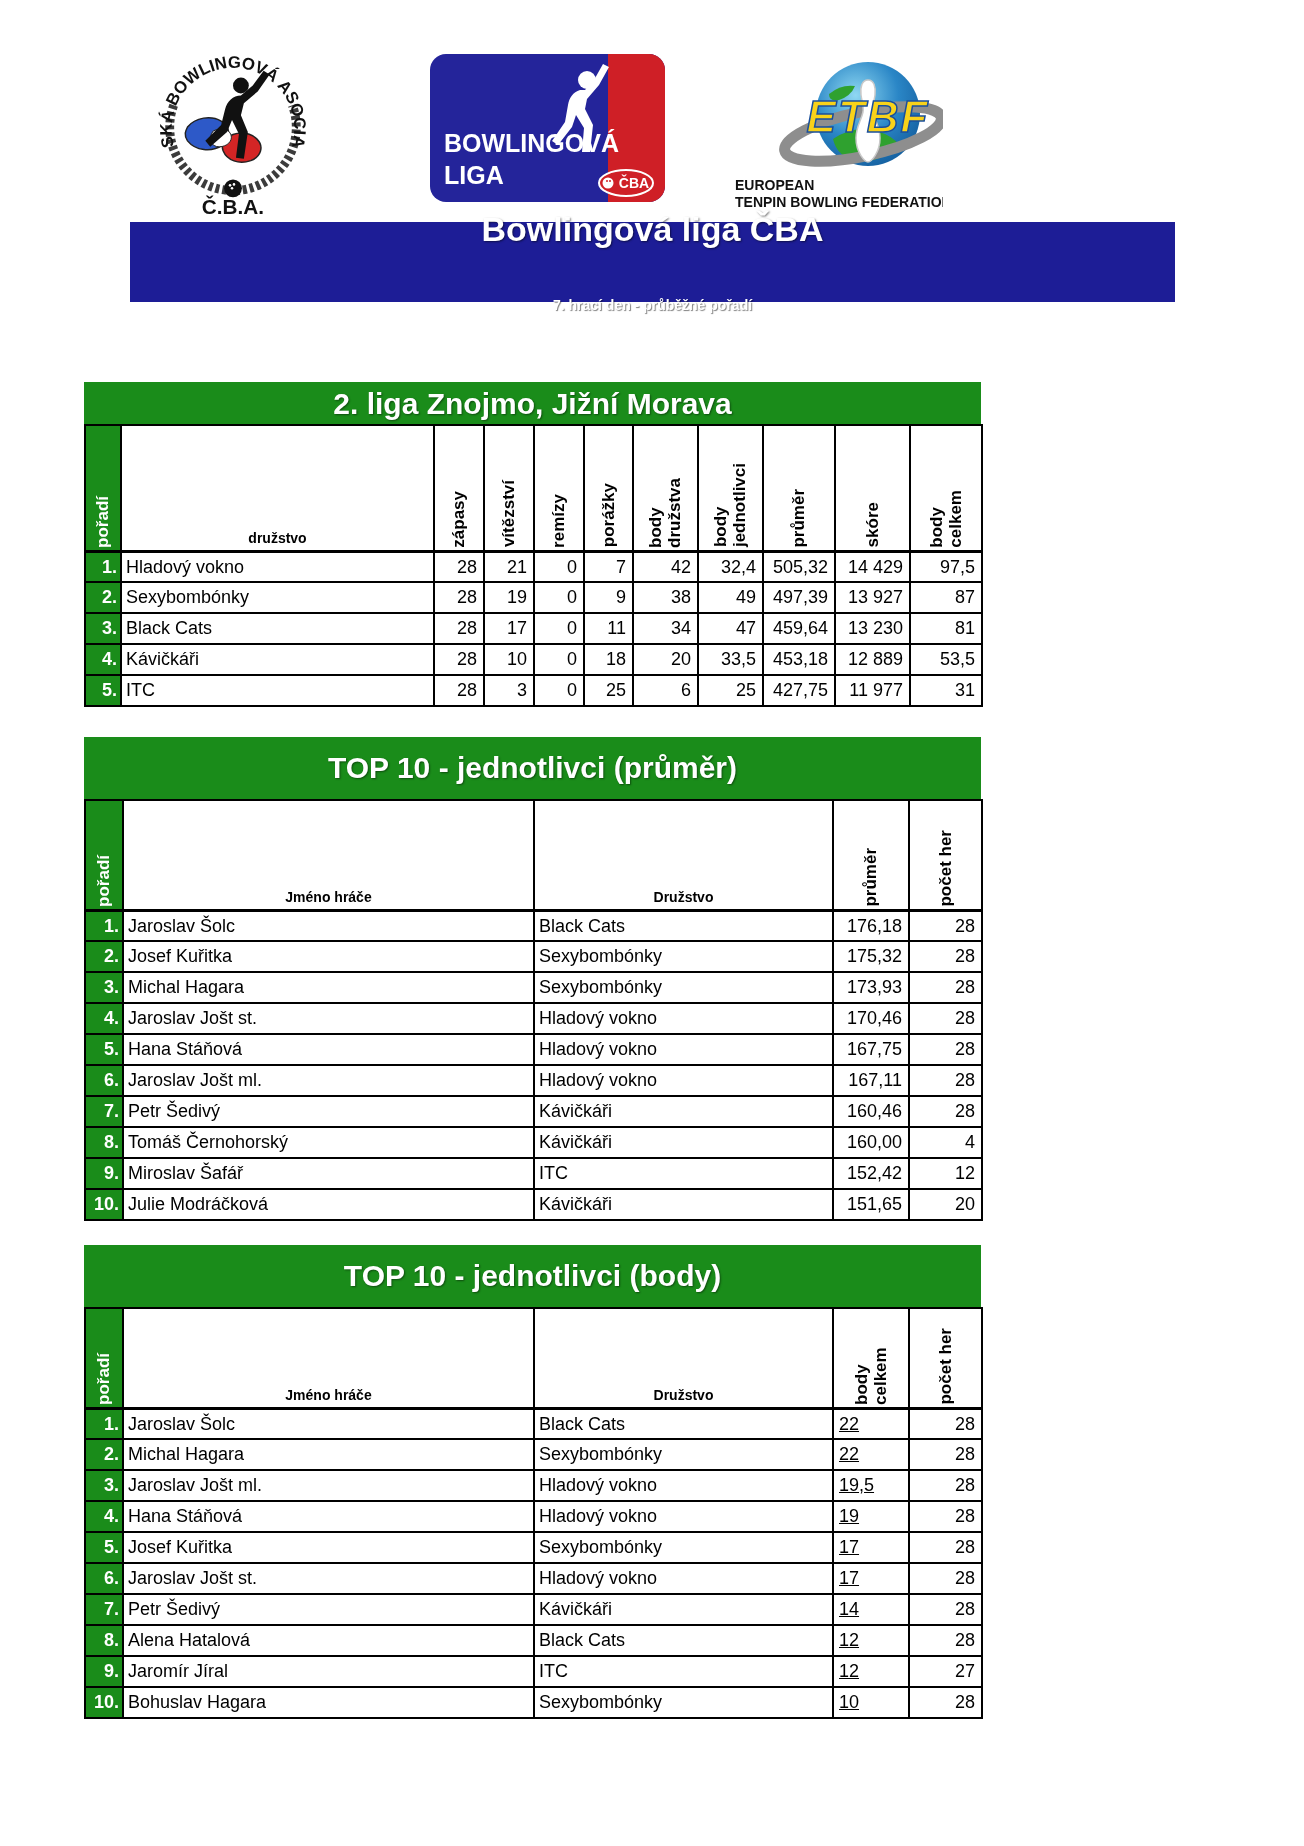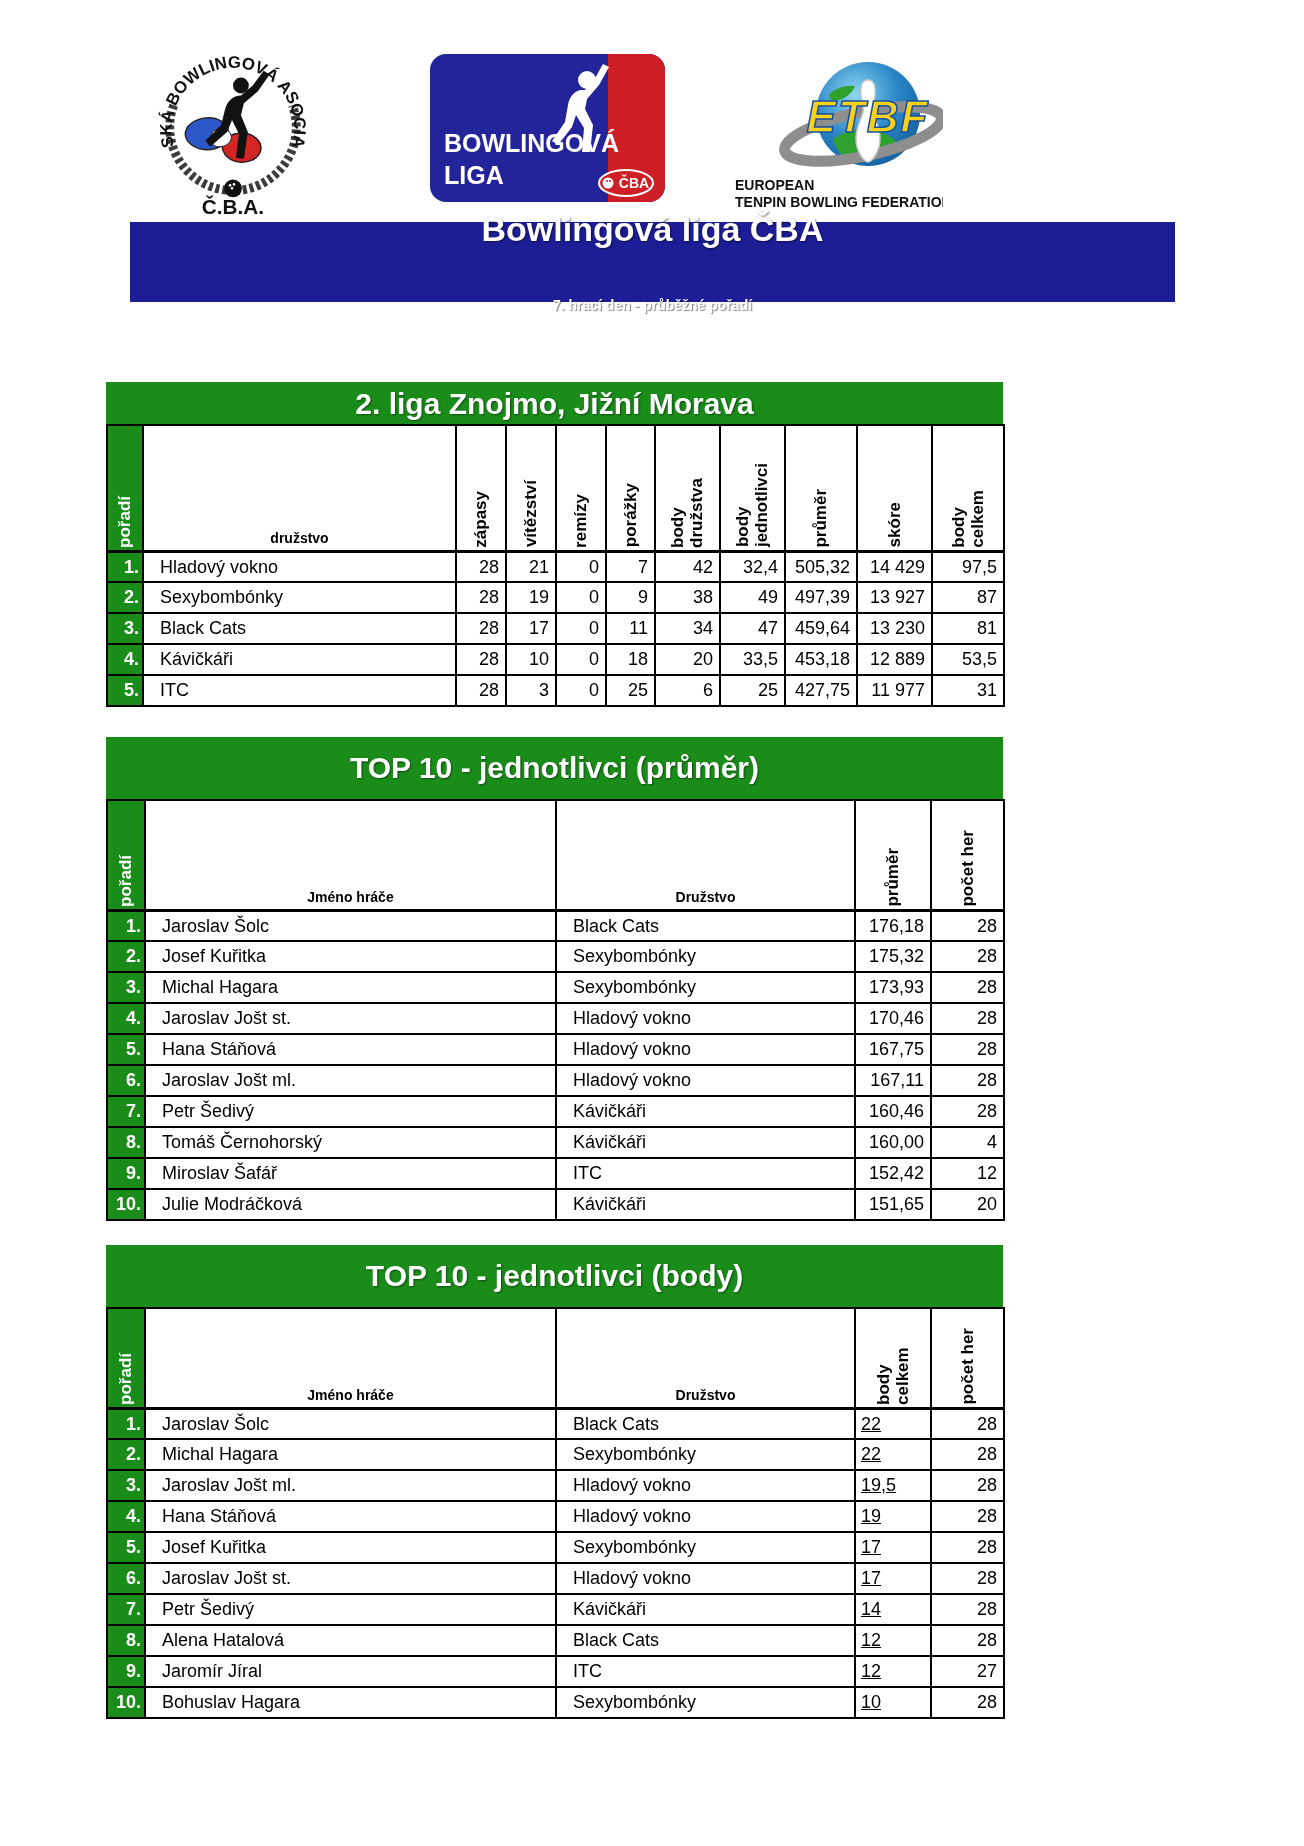--- a/index.html
+++ b/index.html
@@ -14,21 +14,21 @@
 
   
   .title-bar{margin-left:130px;width:1045px;height:80px;background:#1d1d96;
              display:flex;flex-direction:column;align-items:center;justify-content:center;gap:44px;}
   .title-bar .tt{color:#fff;font-weight:bold;font-size:34px;line-height:1.1;
                  text-shadow:1px 1px 2px rgba(0,0,0,.5);}
   .title-bar .st{color:#fff;font-weight:bold;font-size:14px;margin-top:5px;
                  text-shadow:1px 1px 1px rgba(0,0,0,.5);}
 
   
-  .tables{margin-left:106px;width:897px;}
+  .tables{margin-left:84px;width:897px;}
   .sec1{margin-top:80px;}
   .sec2{margin-top:30px;}
   .sec3{margin-top:24px;}
   .green-title{background:#1a8c1a;color:#fff;text-align:center;font-weight:bold;}
   .gt-main{font-size:30px;padding:5px 0 3px;text-shadow:1px 1px 2px rgba(0,0,0,.45);}
   .gt-sub{font-size:21px;padding:2px 0 4px;border-top:2px solid #0e660e;
           text-shadow:1px 1px 1px rgba(0,0,0,.45);}
   .gt-single{font-size:30px;padding:14px 0;text-shadow:1px 1px 2px rgba(0,0,0,.45);}
 
   table{border-collapse:collapse;table-layout:fixed;width:897px;background:#fff;}
@@ -44,21 +44,21 @@
   .ch1{height:120px;}
   .ch2{height:104px;}
   .ch3{height:92px;}
   .rot{display:inline-block;writing-mode:vertical-rl;transform:rotate(180deg);
        white-space:pre-line;font-weight:bold;font-size:17px;line-height:1.12;}
   .rot.w{color:#fff;}
 
   tr.drow1 td{height:31px;}
   tr.drow2 td{height:31px;}
   td.rank{background:#1a8c1a;color:#fff;font-weight:bold;text-align:right;padding-right:3px;}
-  td.team{text-align:left;padding-left:16px;}
+  td.team{text-align:left;padding-left:4px;}
   td.num{text-align:right;padding-right:6px;}
   td.cen{text-align:left;text-decoration:underline;}
 </style>
 </head>
 <body>
 
 <div class="page">
 
   <div class="logo-row">
 

